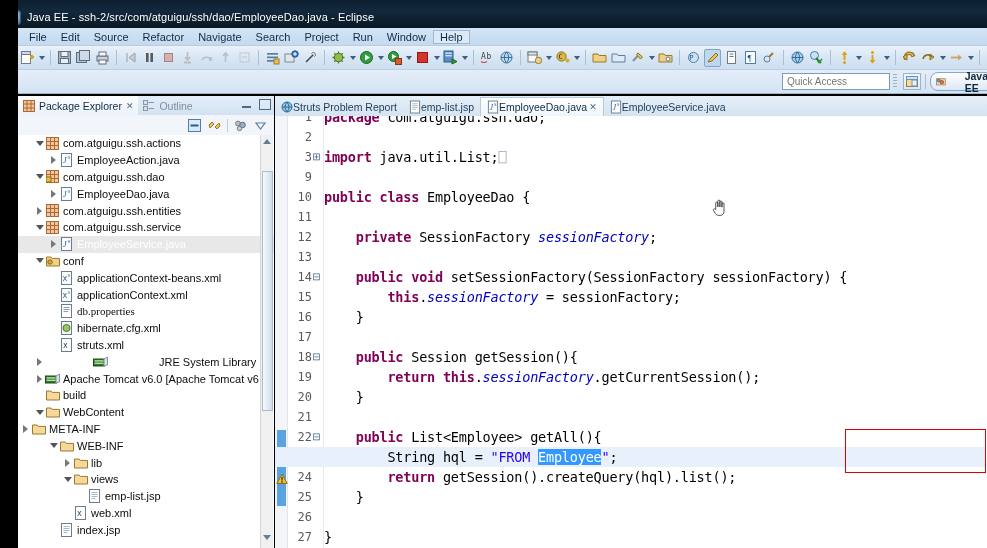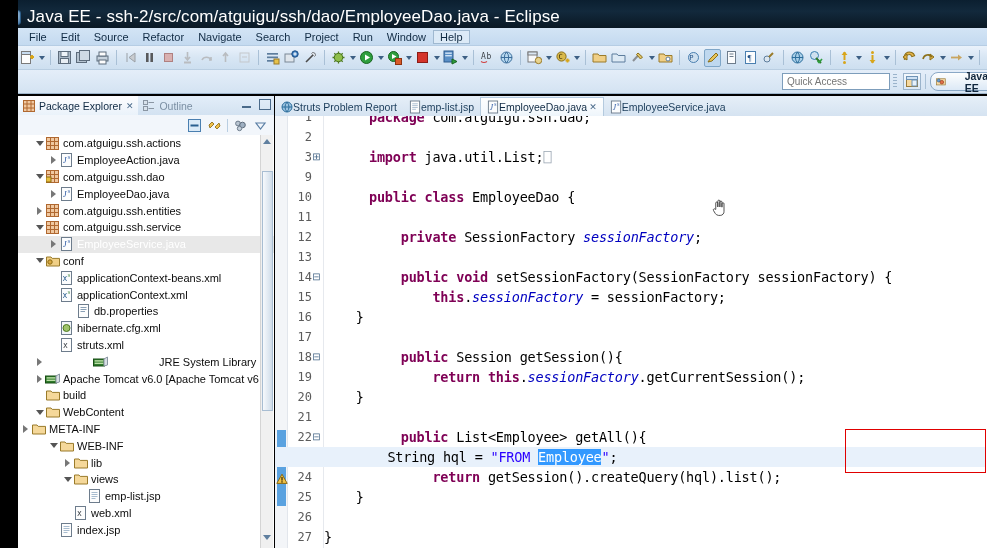--- a/index.html
+++ b/index.html
@@ -23,21 +23,21 @@
   .title-ico {
     width:15px; height:15px; border-radius:3px;
     background: radial-gradient(circle at 40% 35%, #eef6fd 0%, #8fb6d8 45%, #3f6e9c 100%);
     border:1px solid #2d5d87; flex:none;
     position:relative;
   }
   .title-ico::after{
     content:""; position:absolute; left:4px; top:4px; width:7px; height:7px;
     border-radius:50%; background:#27557e;
   }
-  .title-text { color:#ffffff; font-size:17px; letter-spacing:.1px; white-space:nowrap; }
+  .title-text { color:#ffffff; font-size:11px; letter-spacing:.1px; white-space:nowrap; }
 
   
   .menubar {
     position:absolute; left:0; top:28px; width:987px; height:18px;
     background: linear-gradient(to bottom,#d3e4f5 0%, #c4daf0 100%);
     display:flex; align-items:center; padding-left:22px; gap:0px;
     border-bottom:1px solid #b6cde4;
   }
   .menu-item {
     font-size:11px; color:#102a43; padding:1px 7px; white-space:nowrap; cursor:default;
@@ -186,21 +186,21 @@
     position:absolute; right:2px; width:9px; height:20px; line-height:20px;
     font-size:10px; color:#4a6a8a; text-align:center;
   }
   .codearea { position:absolute; left:49px; top:0; right:0; height:432px; }
   .cline {
     position:absolute; left:0; height:20px; line-height:20px; white-space:pre;
     font-family:"DejaVu Sans Mono", monospace; font-size:13.5px; color:#000;
     letter-spacing:-0.2px;
   }
   .cline.cur { background:#e8f1fb; left:-49px; padding-left:49px; width:711px; }
-  .kw { color:#7f0055; font-weight:bold;margin-left:45px; }
+  .kw { color:#7f0055; font-weight:bold; }
   .fld { color:#0000c0; font-style:italic; }
   .str { color:#2a00ff; }
   .sel { background:#3399ff; color:#ffffff; }
   .redbox {
     position:absolute; border:1.5px solid #e00000; pointer-events:none;
   }
   .cursor-hand { position:absolute; width:15px; height:18px; }
   .leftblack{ position:absolute; left:0; top:0; width:18px; height:548px; background:#000; }
 </style>
 </head>
@@ -681,21 +681,21 @@
           <span class="twist "></span>
           <span class="ticon">
             <svg width="13" height="14" viewBox="0 0 13 14">
               <rect x="1.5" y="0.5" width="10" height="13" fill="#fbfcfd" stroke="#6d7c8c"></rect>
               <text x="2.5" y="10" font-size="8" font-family="monospace" fill="#2a5f8f">x</text>
               <text x="7.5" y="6" font-size="5" font-family="serif" fill="#2e7a2a">S</text>
             </svg>
           </span>
           <span class="tlabel">applicationContext.xml</span>
         </div>
-        <div class="trow" style="padding-left: 47px;">
+        <div class="trow" style="padding-left: 30px; font-family: Liberation Serif, serif;">
           <span class="twist "></span>
           <span class="ticon">
             <svg width="13" height="14" viewBox="0 0 13 14">
               <rect x="1.5" y="0.5" width="10" height="13" fill="#fdfdfd" stroke="#6d7c8c"></rect>
               <path d="M3.5 3.5 L9.5 3.5 M3.5 5.5 L9.5 5.5 M3.5 7.5 L8 7.5" stroke="#8aa0b6"></path>
             </svg>
           </span>
           <span class="tlabel">db.properties</span>
         </div>
         <div class="trow" style="padding-left: 30px;">

